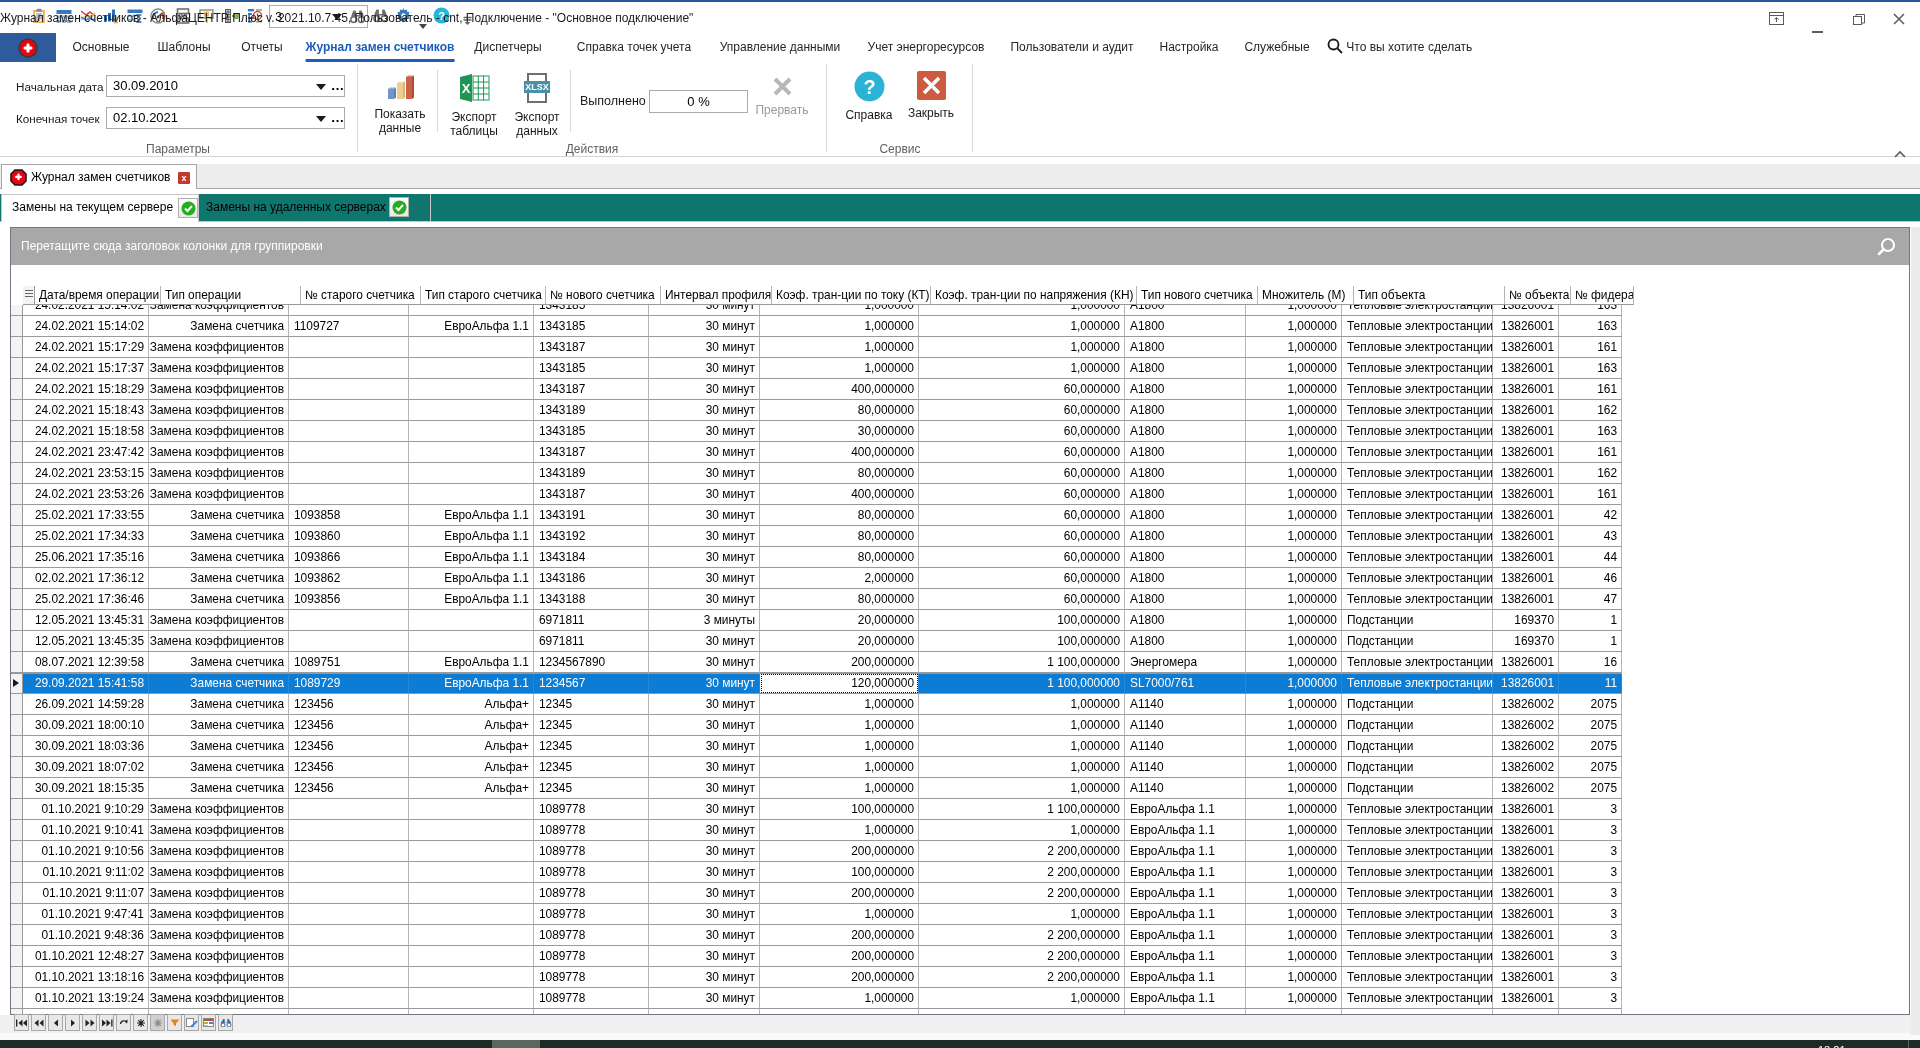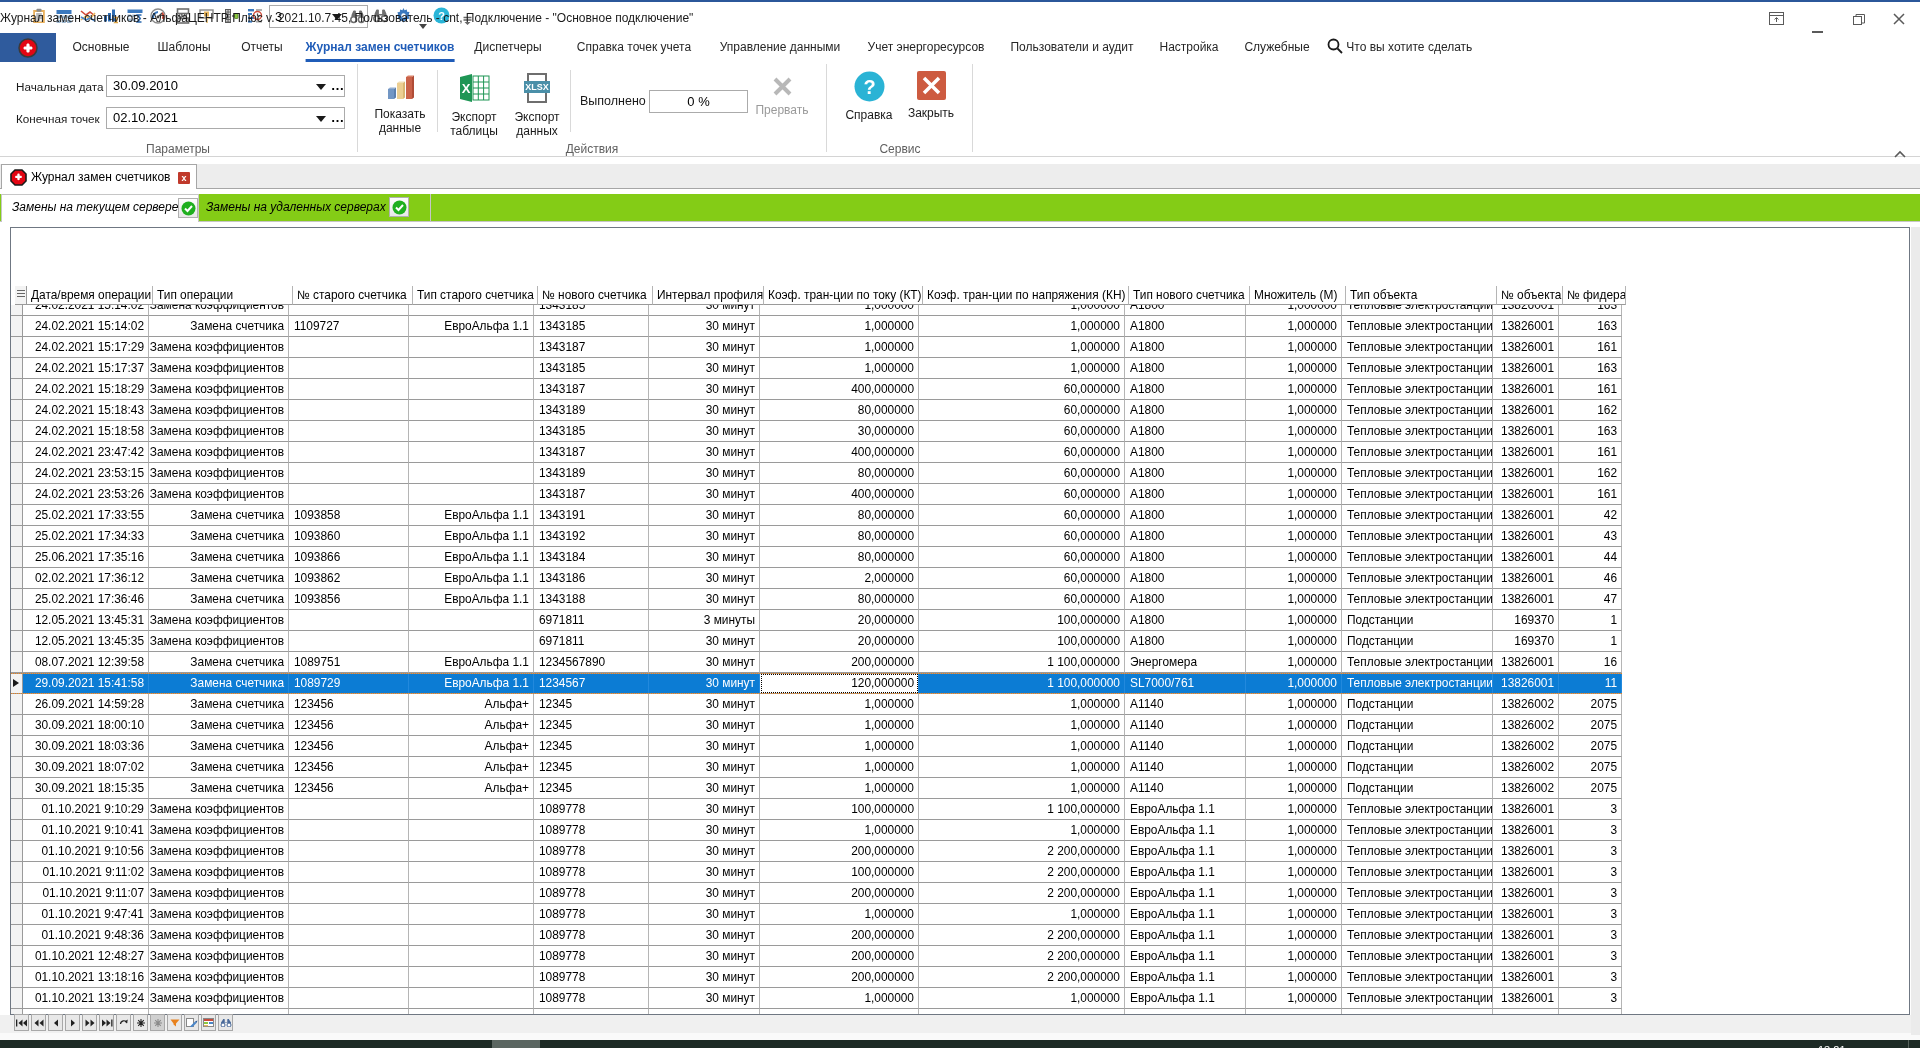--- a/index.html
+++ b/index.html
@@ -31,33 +31,33 @@
 .rbtn { position:absolute; text-align:center; font-size:12px; color:#1a1a1a; line-height:14px; }
 .rbtn .ic { display:block; margin:0 auto 3px; }
 #progressbox { position:absolute; left:649px; top:28px; width:99px; height:23px; border:1px solid #ababab; background:#fff; font-size:13px; text-align:center; line-height:21px; }
 #chevron { position:absolute; left:1894px; top:82px; }
 
 #doctabs { left:0; top:164px; width:1920px; height:25px; background:#ededed; border-bottom:1px solid #a6a6a6; }
 #doctab { position:absolute; left:1px; top:0; width:196px; height:25px; background:#fff; border:1px solid #a6a6a6; border-bottom:none; font-size:12px; line-height:24px; }
 #doctab .txt { position:absolute; left:29px; top:0; }
 #doctab .x { position:absolute; left:176px; top:7px; width:12px; height:12px; background:#c0392b; color:#fff; font-size:9px; line-height:12px; text-align:center; font-weight:bold; border-radius:1px; }
 
-#subtabs { left:0; top:194px; width:1920px; height:28px; background:#84cc16; border-bottom:1px solid #c6c6c6;font-style:italic; }
+#subtabs { left:0; top:194px; width:1920px; height:28px; background:#0f766e; border-bottom:1px solid #c6c6c6; }
 .stab { position:absolute; top:0; height:28px; font-size:12px; white-space:nowrap; }
 .stab .txt { position:absolute; top:5px; }
 .chk { position:absolute; top:3px; width:20px; height:20px; background:linear-gradient(#fdfdfd,#e8e8e8); border:1px solid #b0b0b0; }
 .chk svg { position:absolute; left:2px; top:2px; }
 #stab1 { left:1px; width:198px; background:#fff; border:1px solid #c6c6c6; border-bottom:none; }
 #stab2 { left:199px; width:232px; border-right:1px solid #c6c6c6; }
 
 #grid { left:10px; top:227px; width:1900px; height:788px; border:1px solid #6f7782; background:#fff; }
 #groupbar { position:absolute; left:0; top:0; width:1898px; height:37px; background:#a8a8a8; color:#fff; font-size:12px; line-height:37px; padding-left:10px; }
 #groupbar svg { position:absolute; right:12px; top:8px; }
 #bandrow { position:absolute; left:0; top:37px; width:1611px; height:21px; display:flex; }
-#hdrrow { position:absolute; left:4px; top:58px; width:1611px; height:19px; display:flex; }
+#hdrrow { position:absolute; left:12px; top:58px; width:1611px; height:19px; display:flex; }
 .bc { border-right:1px solid #b5b5b5; border-bottom:1px solid #b5b5b5; font-size:12px; text-align:center; line-height:20px; height:21px; color:#000; }
 .hc { border-right:1px solid #b5b5b5; border-bottom:1px solid #9a9a9a; font-size:11.9px; line-height:18px; height:19px; padding-left:4px; white-space:nowrap; overflow:hidden; color:#000; }
 #rows { position:absolute; left:0; top:77px; width:1611px; height:704px; overflow:hidden; }
 .row { display:flex; height:21px; }
 .c { border-right:1px solid #b5b5b5; border-bottom:1px solid #9a9a9a; font-size:11.9px; line-height:20px; height:21px; white-space:nowrap; overflow:hidden; }
 .ar { text-align:right; padding-right:4px; }
 .al { text-align:left; padding-left:5px; }
 .ind { width:12px; height:21px; background:#f3f3f3; border-right:1px solid #9a9a9a; border-bottom:1px solid #9a9a9a; position:relative; }
 .hind { height:100%; background:#f3f3f3; }
 .row.sel .c { background:#0c7cd4; color:#fff; border-bottom-color:#0c7cd4; border-right-color:#2289dd; }
@@ -319,20 +319,24 @@
       <span class="txt" style="left:7px;top:6px">Замены на удаленных серверах</span>
       <span class="chk" style="left:190px">
         <svg width="15" height="15" viewBox="0 0 15 15">
           <circle cx="7.5" cy="7.5" r="7" fill="#1faf1f"></circle>
           <path d="M4 7.5l2.5 2.5L11 5" stroke="#fff" stroke-width="2" fill="none"></path>
         </svg>
       </span>
     </div>
 </div>
 <div class="abs" id="grid">
+<div id="groupbar">Перетащите сюда заголовок колонки для группировки<svg width="22" height="22" viewBox="0 0 22 22">
+        <circle cx="13" cy="9" r="6" fill="none" stroke="#fff" stroke-width="2"></circle>
+        <path d="M8.5 13.5L4 18" stroke="#fff" stroke-width="2.5" stroke-linecap="round"></path>
+      </svg></div>
 <div id="hdrrow">
       <div class="ind hind">
         <span class="hic"></span>
       </div>
       <div class="hc" style="width:126px">Дата/время операции</div>
       <div class="hc" style="width:140px">Тип операции</div>
       <div class="hc" style="width:120px">№ старого счетчика</div>
       <div class="hc" style="width:125px">Тип старого счетчика</div>
       <div class="hc" style="width:115px">№ нового счетчика</div>
       <div class="hc" style="width:111px">Интервал профиля</div>

